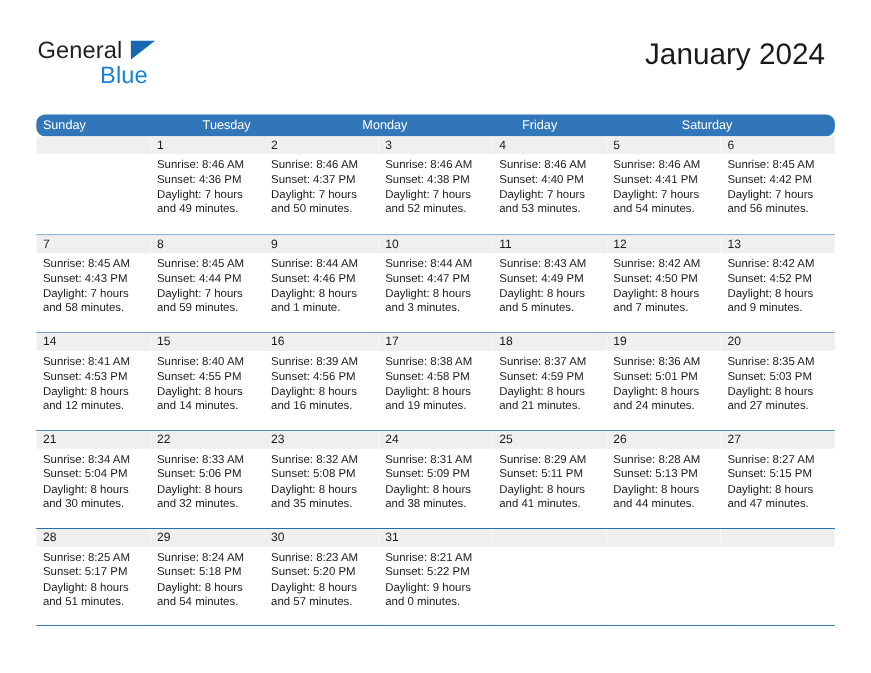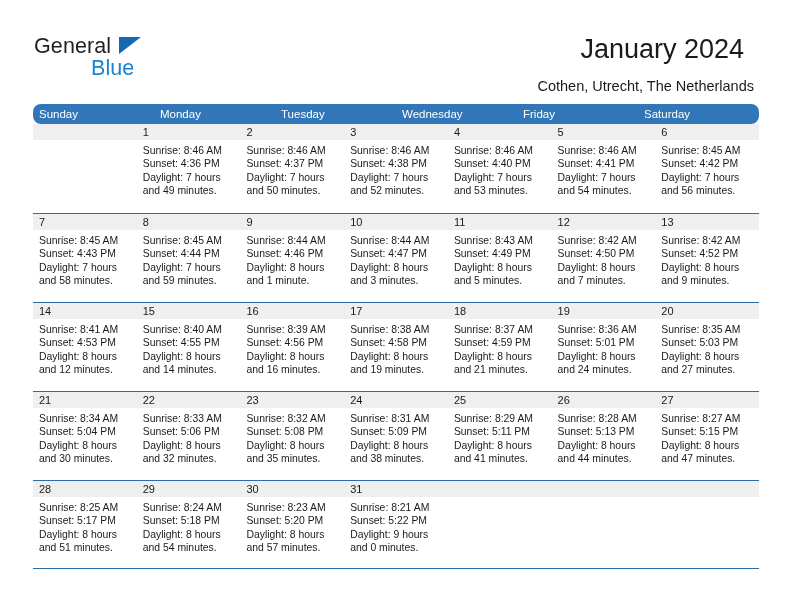--- a/index.html
+++ b/index.html
@@ -57,21 +57,21 @@
     position: absolute;
     left: 57px;
     top: 22px;
     font-size: 21.5px;
     letter-spacing: 0.1px;
     color: #1982d1;
   }
 
   .title {
     position: absolute;
-    right: 48px;
+    right: 42px;
     top: 34px;
     font-size: 27px;
     color: #1a1a1a;
     text-align: right;
     white-space: nowrap;
   }
   .subtitle {
     position: absolute;
     right: 38px;
     top: 78px;
@@ -150,30 +150,28 @@
 
   <div class="topbar">
 
     <div class="logo">
       <span class="logo-general">General</span>
       <span class="logo-tri"></span>
       <span class="logo-blue">Blue</span>
     </div>
 
     <div class="title">January 2024</div>
-    <div class="subtitle">Cothen, Utrecht, The Netherlands</div>
   </div>
 
   <div class="calendar">
 
     <div class="dow-row">
       <div class="dow">Sunday</div>
+      <div class="dow">Tuesday</div>
       <div class="dow">Monday</div>
-      <div class="dow">Tuesday</div>
-      <div class="dow">Wednesday</div>
       <div class="dow">Friday</div>
       <div class="dow">Saturday</div>
     </div>
 
     <div class="week first">
       <div class="cell empty">
         <div class="daynum-band"></div>
         <div class="cell-body">
           
           

